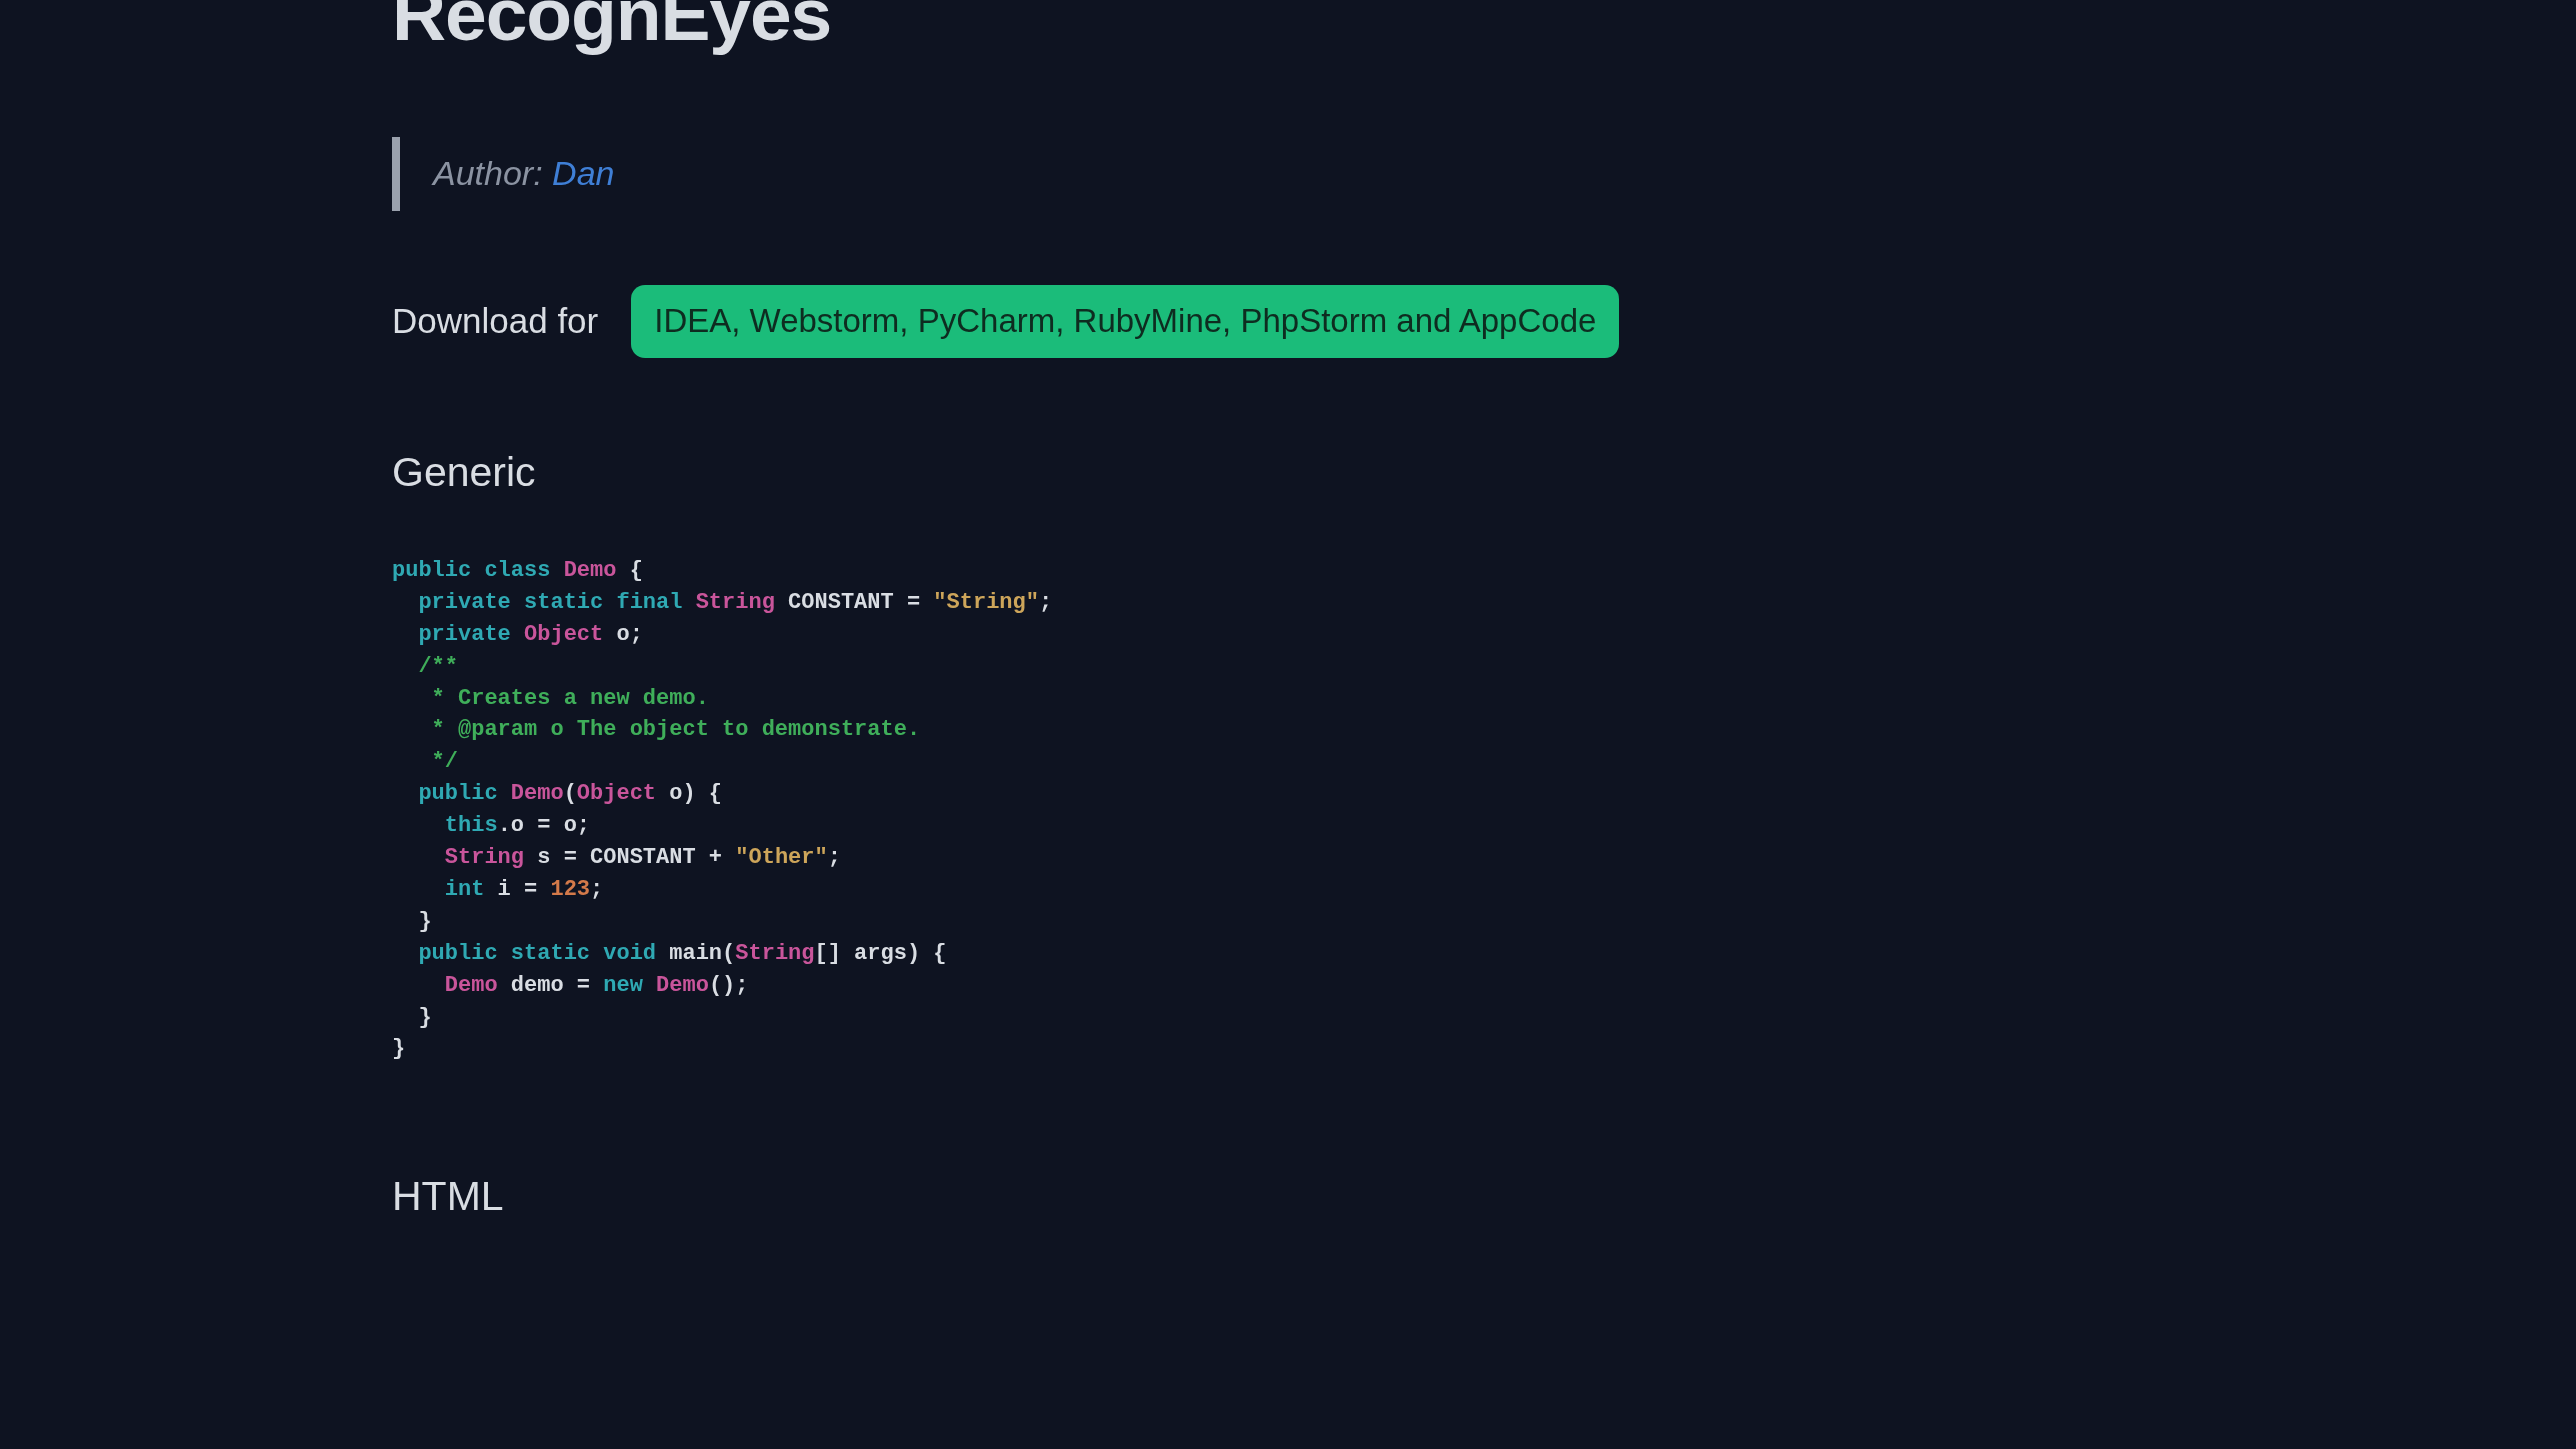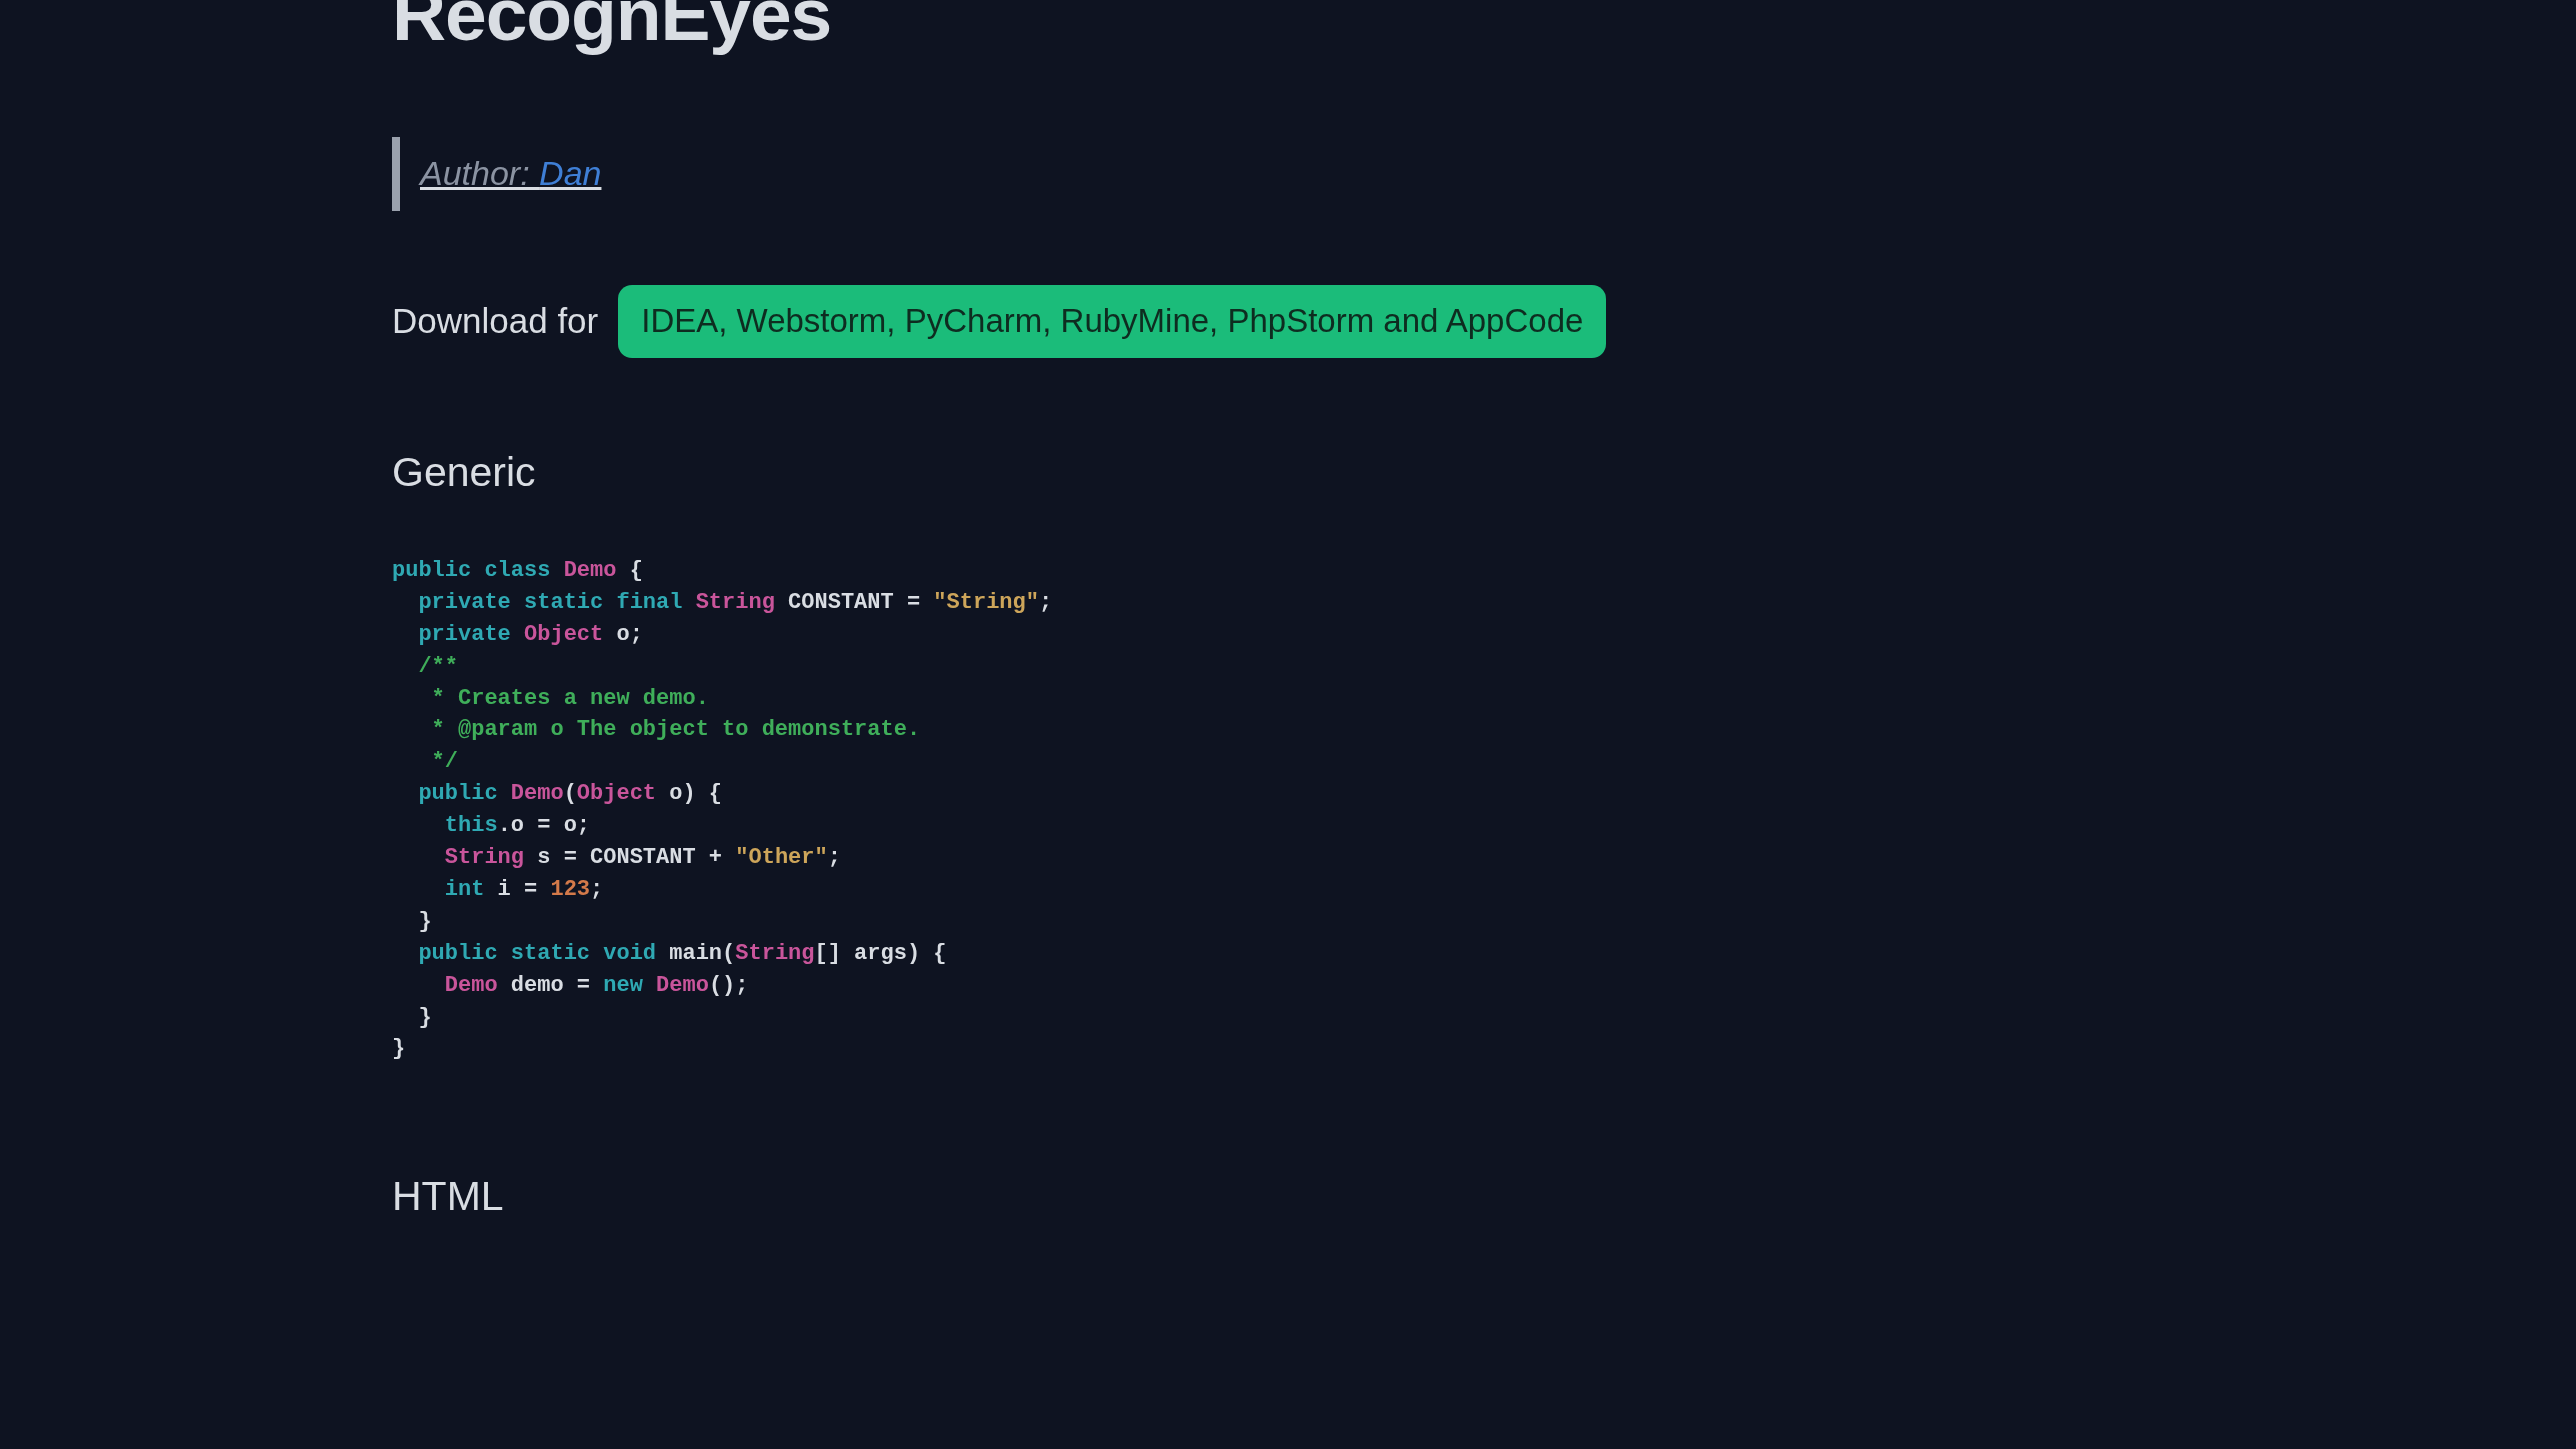--- a/index.html
+++ b/index.html
@@ -22,40 +22,39 @@
   .title {
     font-size: 75px;
     font-weight: 600;
     color: #d9dde3;
     letter-spacing: -1.1px;
     margin-top: -40px;
     margin-bottom: 68px;
   }
   .quote {
     border-left: 8px solid #9aa1ad;
-    padding-left: 20px;
+    padding-left: 33px;
     margin-bottom: 74px;
     height: 74px;
     display: flex;
     align-items: center;
-    text-decoration: underline;
   }
   .quote-inner {
     font-style: italic;
     font-size: 34px;
     color: #8b93a2;
   }
   .quote-inner a {
     color: #3f7fd6;
     text-decoration: none;
   }
   .download-row {
     display: flex;
     align-items: center;
-    gap: 20px;
+    gap: 33px;
     margin-bottom: 85px;
   }
   .download-label {
     font-size: 35px;
     color: #d9dde3;
     font-weight: 400;
   }
   .download-btn {
     background: #1bbc7a;
     color: #0e2c20;

